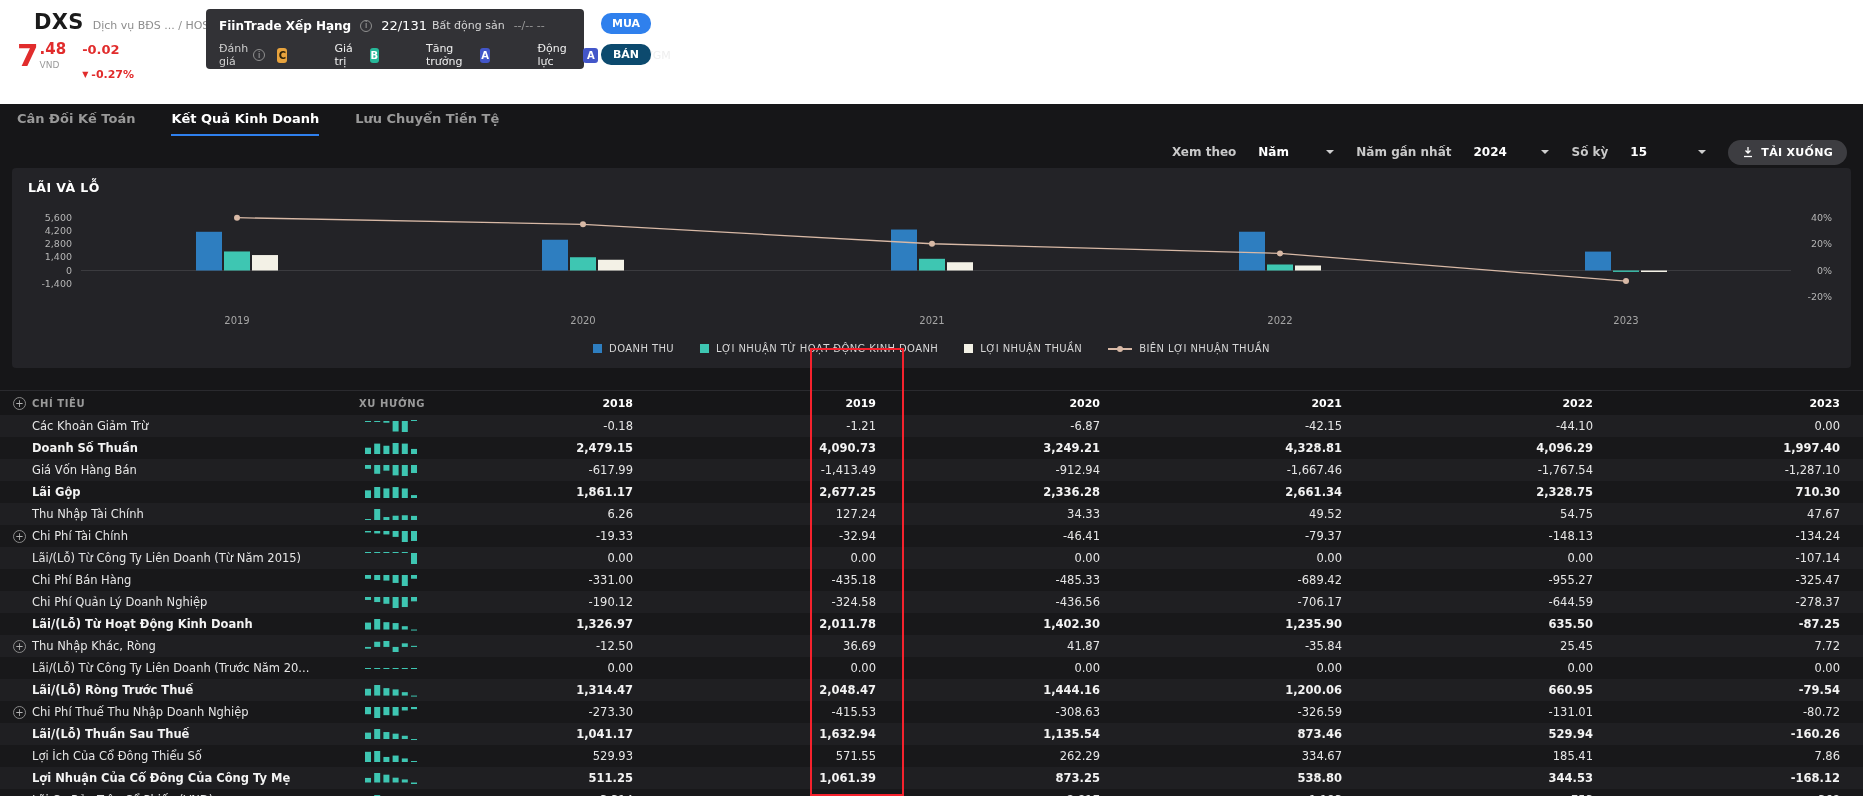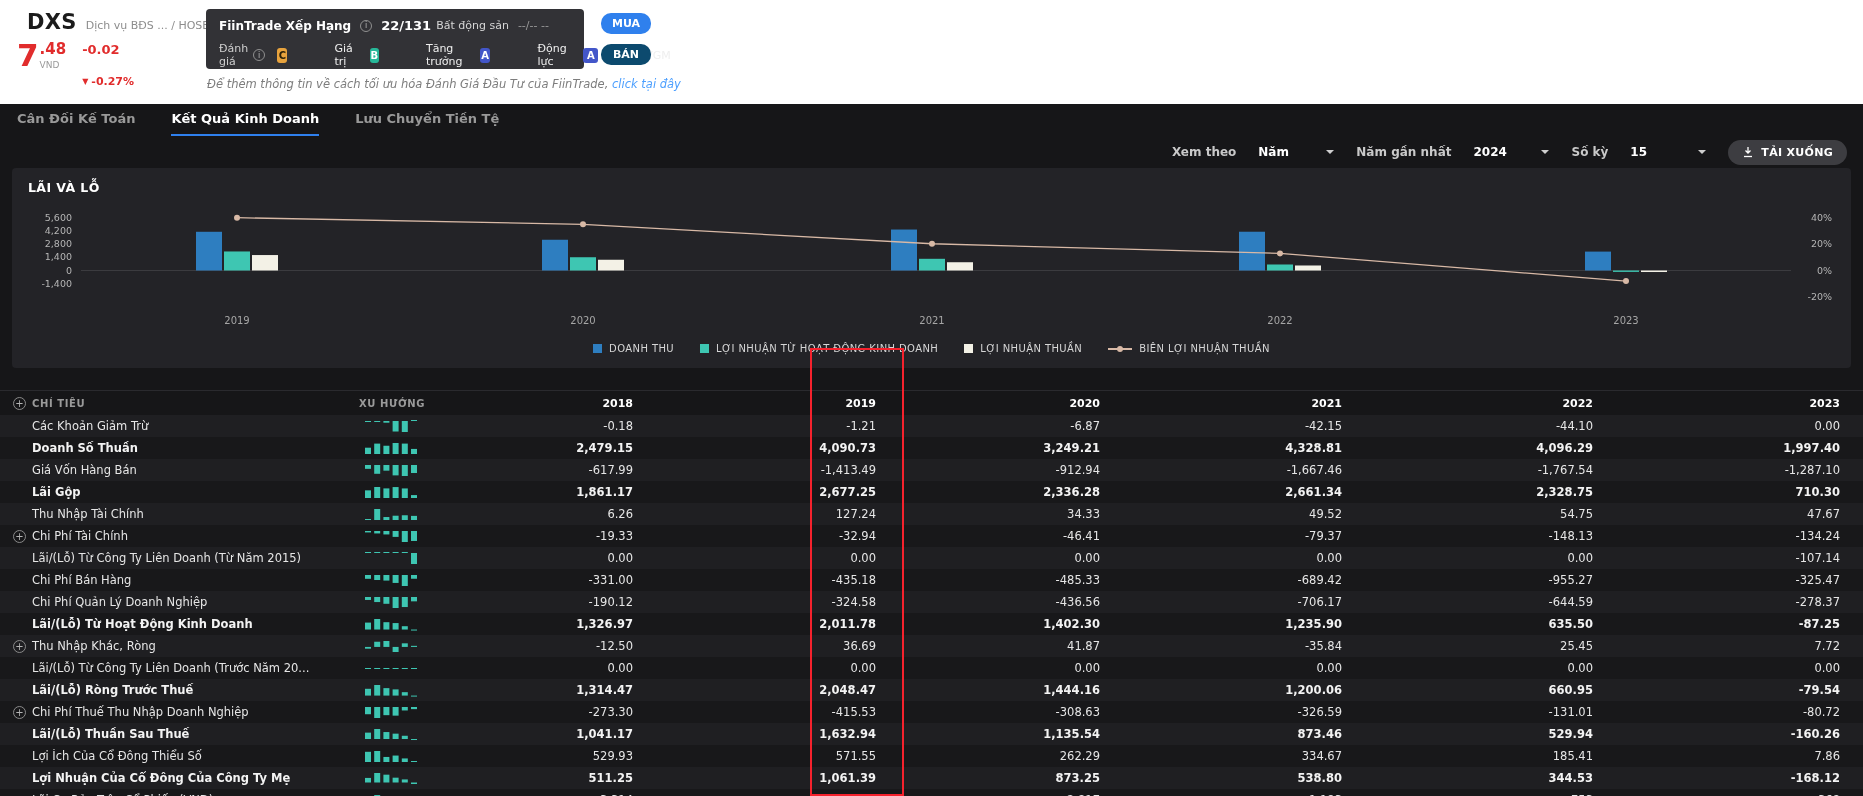--- a/index.html
+++ b/index.html
@@ -1,37 +1,37 @@
 <!DOCTYPE html>
 <html><head>
 <meta charset="utf-8">
 <style>
   * { margin:0; padding:0; box-sizing:border-box; }
   html,body { width:1863px; height:796px; overflow:hidden; }
   body { position:relative; background:#161618; font-family:"DejaVu Sans","Liberation Sans",sans-serif; color:#e8e8e8; }
 
   
   .topbar { position:absolute; left:0; top:0; width:100%; height:104px; background:#ffffff; }
-  .ticker-row { position:absolute; left:27px; top:10px; display:flex; align-items:baseline; gap:9px; }
+  .ticker-row { position:absolute; left:34px; top:10px; display:flex; align-items:baseline; gap:9px; }
   .ticker { font-size:21px; font-weight:bold; color:#1b1b1b; letter-spacing:.3px; }
   .ticker-sub { font-size:11px; color:#8d8d8d; }
   .price-block { position:absolute; left:17px; top:40px; display:flex; align-items:flex-start; }
   .price-int { font-size:31px; font-weight:bold; color:#e12c2c; line-height:1; }
   .price-col { display:flex; flex-direction:column; margin-left:1px; margin-top:2px; }
   .price-dec { font-size:15px; font-weight:bold; color:#e12c2c; line-height:1; }
   .price-cur { font-size:9px; color:#9a9a9a; margin-top:3px; }
-  .change-col { display:flex; flex-direction:column; margin-left:16px; margin-top:3px; gap:19px; }
+  .change-col { display:flex; flex-direction:column; margin-left:16px; margin-top:3px; gap:12px; }
   .change { font-size:13px; font-weight:bold; color:#e12c2c; line-height:1; }
   .change-pct { font-size:11px; font-weight:bold; color:#e12c2c; display:flex; align-items:center; gap:3px; }
   .down-arrow { font-size:8px; color:#e12c2c; }
 
   .rank-box { position:absolute; left:206px; top:9px; width:378px; height:60px; background:#323236; border-radius:4px; padding:9px 13px; }
   .rank-row1 { display:flex; align-items:center; gap:9px; }
   .rank-label { font-size:12px; font-weight:600; color:#fff; }
-  .rank-score { font-size:13px; font-weight:bold; color:#fff; }
+  .rank-score { font-size:13px; font-weight:normal; color:#fff; }
   .rank-sector { font-size:11px; color:#d6d6d6; margin-left:-4px; }
   .rank-extra { font-size:11px; color:#9a9a9a; }
   .info-i { width:12px; height:12px; border:1px solid #8f8f8f; border-radius:50%; color:#b3b3b3; font-size:8px; display:inline-flex; align-items:center; justify-content:center; flex:none; }
   .rank-row2 { display:flex; align-items:center; gap:12px; margin-top:9px; }
   .rate-label { font-size:11px; color:#cfcfcf; display:flex; align-items:center; gap:5px; }
   .rating-item { display:flex; align-items:center; gap:5px; }
   .badge { width:15px; height:15px; border-radius:3px; font-size:10px; font-weight:bold; display:inline-flex; align-items:center; justify-content:center; }
   .rating-name { font-size:11px; color:#efefef;margin-left:42px; }
 
   .btn-col { position:absolute; left:601px; top:13px; display:flex; flex-direction:column; gap:10px; }
@@ -139,23 +139,20 @@
           </div>
         </div>
     </div>
   </div>
 
   <div class="btn-col">
     <button class="trade-btn buy">MUA</button>
     <button class="trade-btn sell">BÁN</button>
   </div>
 
-  <div class="note">
-    <span>Để thêm thông tin về cách tối ưu hóa Đánh Giá Đầu Tư của FiinTrade, </span><a href="#">click tại đây</a>
-  </div>
 </header>
 
 <nav class="tabs" id="tabs">
     <div class="tab">Cân Đối Kế Toán</div>
     <div class="tab active">Kết Quả Kinh Doanh</div>
     <div class="tab">Lưu Chuyển Tiền Tệ</div>
   </nav>
 
 <div class="filters">
   <span class="f-label">Xem theo</span>

